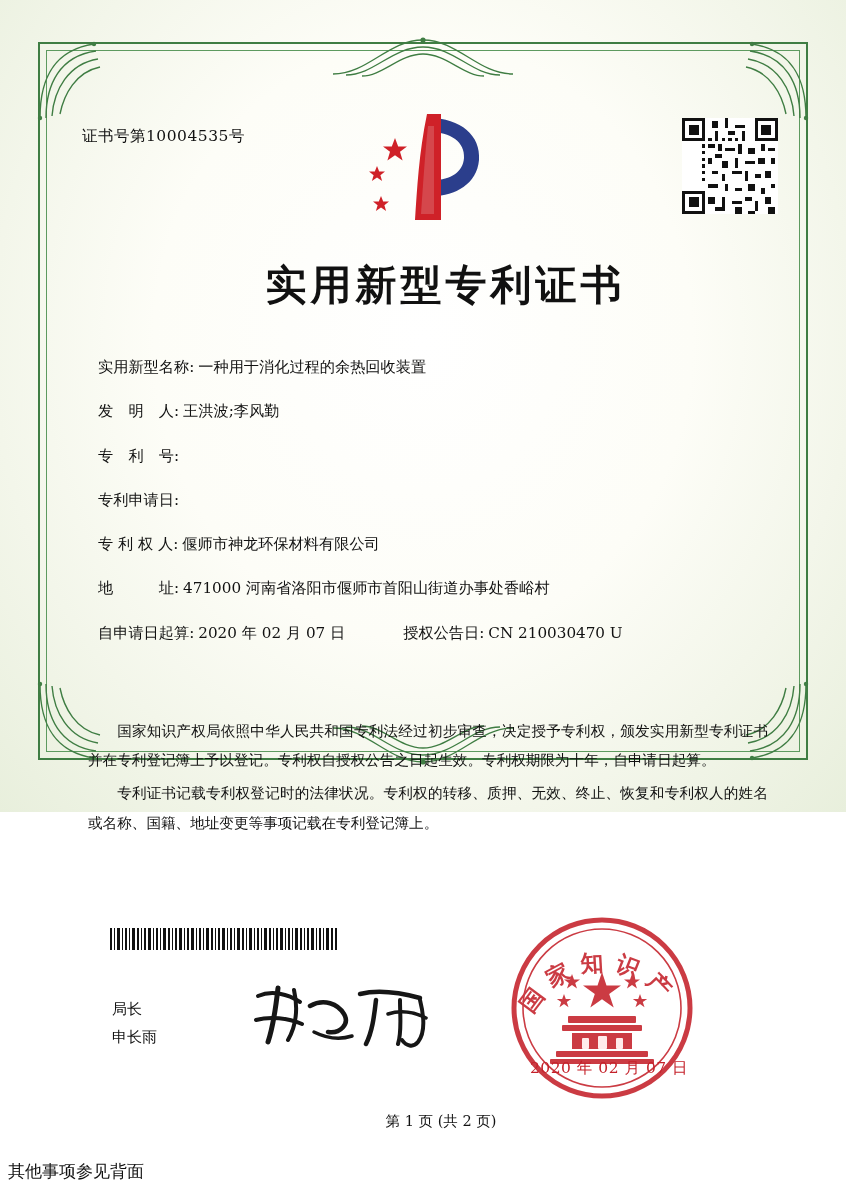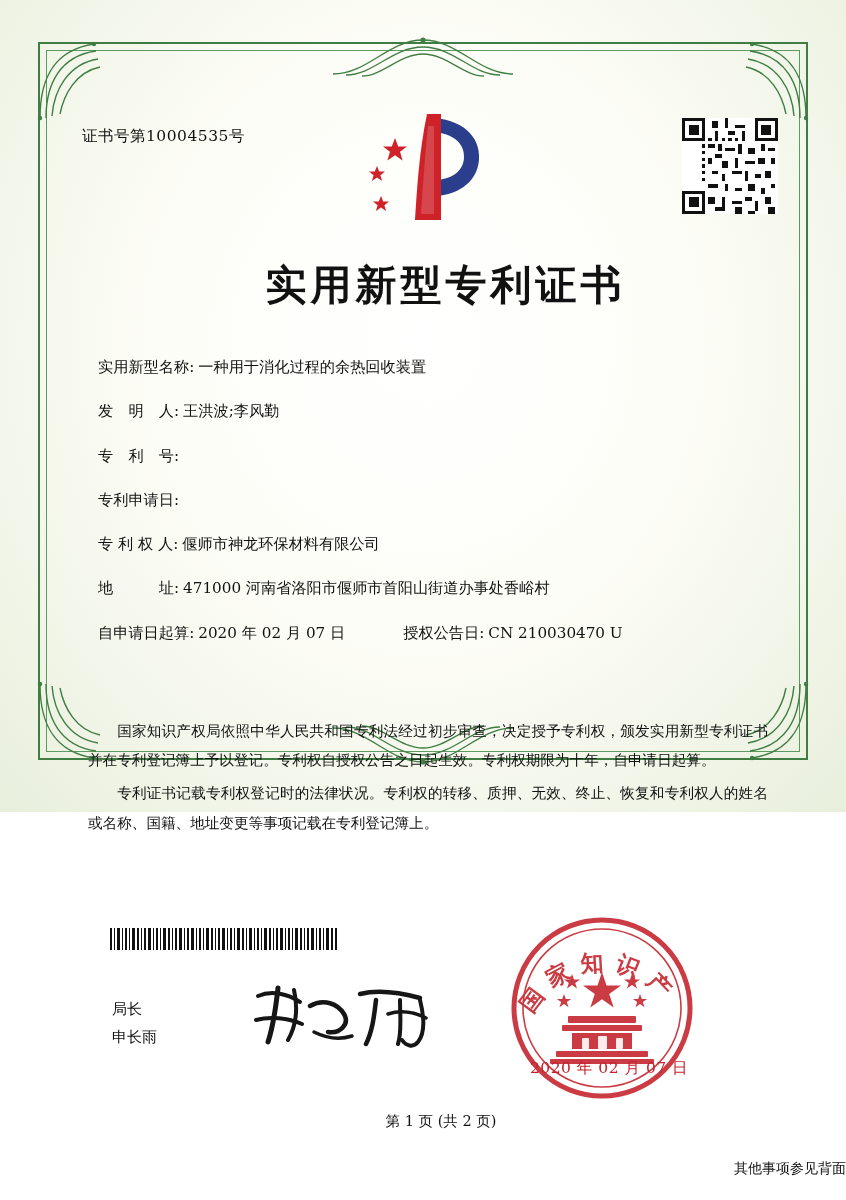--- a/index.html
+++ b/index.html
@@ -216,24 +216,25 @@
     text-align: center;
     font-size: 14.5px;
     color: #111;
     font-family: "DejaVu Serif", "Liberation Serif", serif;
     margin-left: 36px;
   }
   .outside-footer {
     position: absolute;
     left: 0; right: 0;
     top: 1160px;
-    text-align: right;
-    font-size: 14px;
+    text-align: left;
+    font-size: 17px;
     color: #111;
     font-family: "DejaVu Serif", "Liberation Serif", serif;
+    padding-left: 8px;
   }
 </style>
 </head>
 <body>
 
 <div class="certificate">
 
   <div class="border-outer"></div>
   <div class="border-inner"></div>
 

